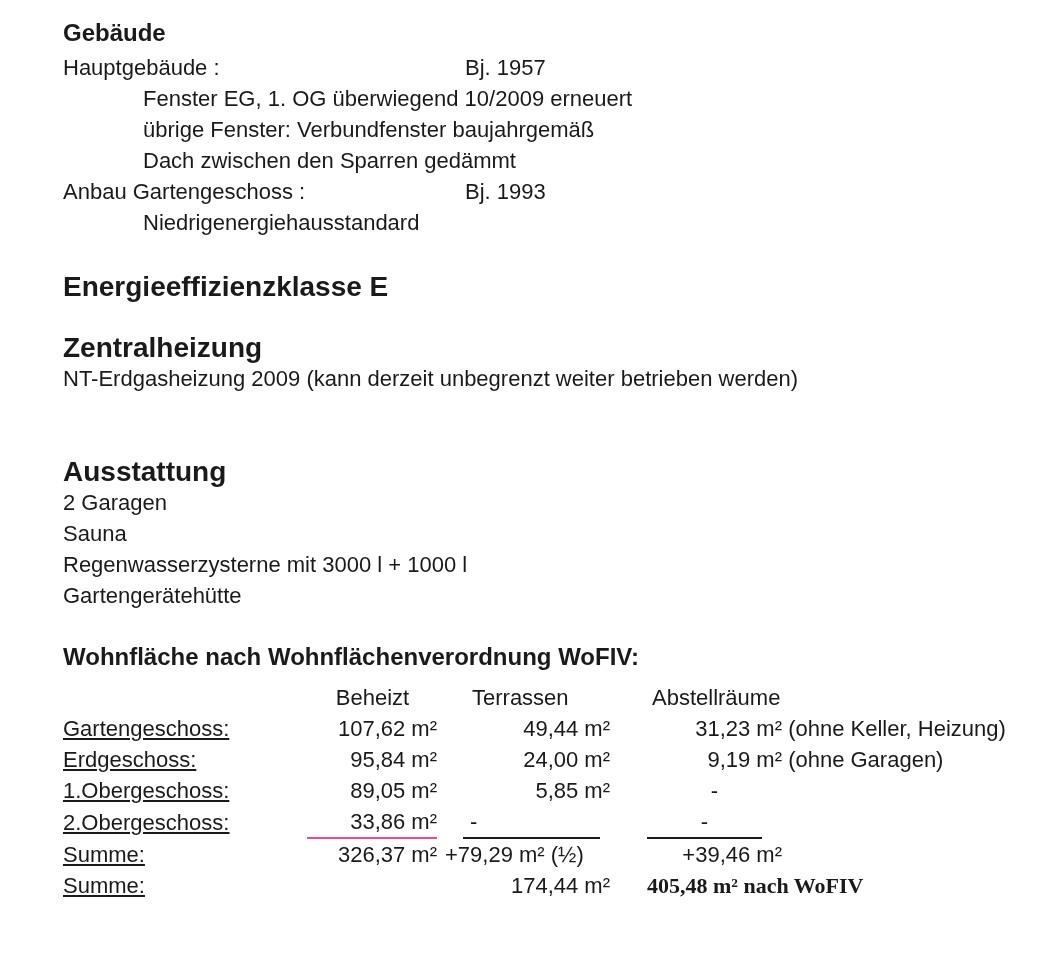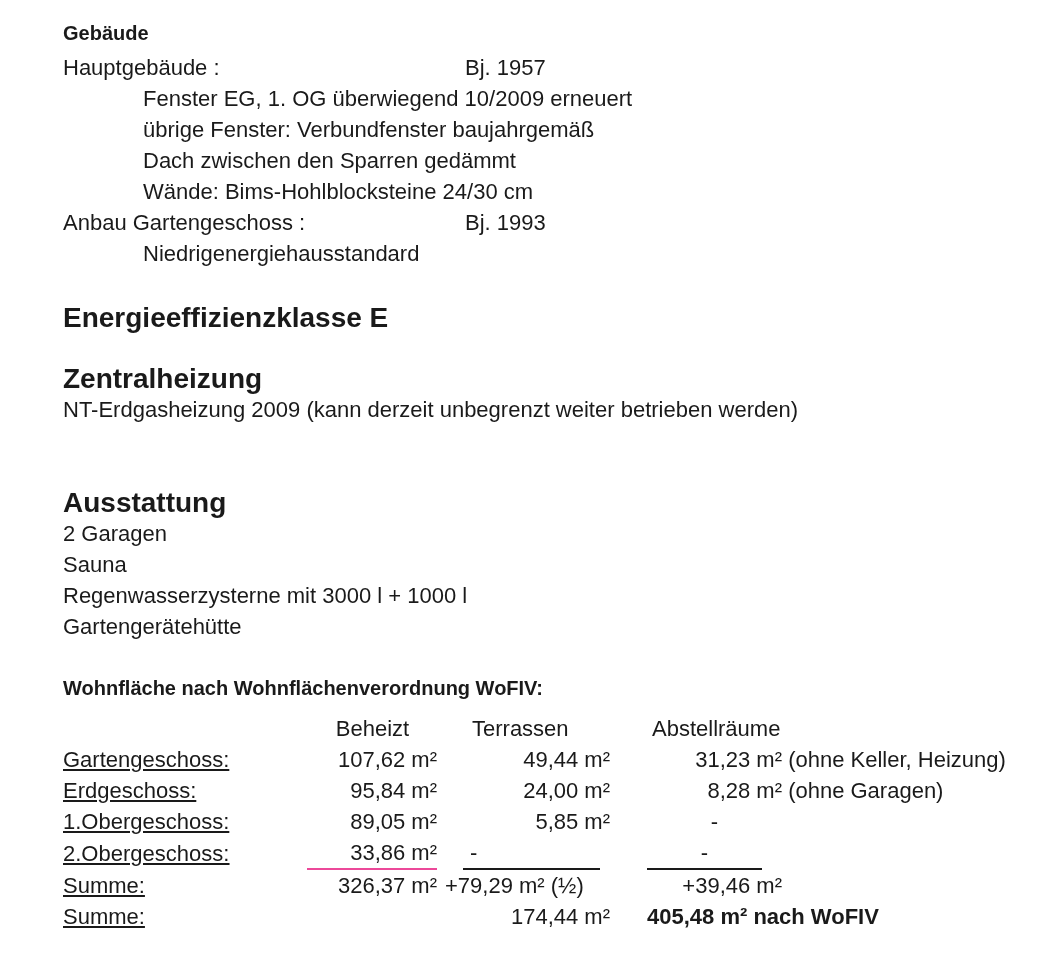--- a/index.html
+++ b/index.html
@@ -15,21 +15,21 @@
     line-height: 31px;
     color: #1a1a1a;
     overflow: hidden;
   }
   .page {
     padding: 14px 30px 0 63px;
     box-sizing: border-box;
     width: 1064px;
   }
   .h-big {
-    font-size: 20px;
+    font-size: 24px;
     line-height: 38px;
     font-weight: bold;
     margin: 0;
   }
   .h-section {
     font-size: 28px;
     line-height: 31px;
     font-weight: bold;
     margin: 0;
   }
@@ -92,37 +92,36 @@
   .rule-center {
     display: inline-block;
     width: 115px;
     border-bottom: 2px solid #1a1a1a;
     text-align: center;
   }
   .summe-terrassen-overflow {
     text-align: left !important;
     padding-left: 5px !important;
   }
-  .bold { font-weight: bold; }
+  .bold { font-weight: bold; font-family: Liberation Serif, serif; }
 </style>
 </head>
 <body>
 
 <div class="page">
 
   <h1 class="h-big">Gebäude</h1>
 
   <div class="line kv-row">
     <span>Hauptgebäude :</span>
     <span class="kv-value">Bj. 1957</span>
   </div>
   <div class="line indent">Fenster EG, 1. OG überwiegend 10/2009 erneuert</div>
   <div class="line indent">übrige Fenster: Verbundfenster baujahrgemäß</div>
   <div class="line indent">Dach zwischen den Sparren gedämmt</div>
-  <div class="line indent">Wände: Bims-Hohlblocksteine 24/30 cm</div>
 
   <div class="line kv-row">
     <span>Anbau Gartengeschoss :</span>
     <span class="kv-value">Bj. 1993</span>
   </div>
   <div class="line indent">Niedrigenergiehausstandard</div>
 
   <h2 class="h-section gap-energie">Energieeffizienzklasse E</h2>
 
   <h2 class="h-section gap-heizung">Zentralheizung</h2>
@@ -149,21 +148,21 @@
       <td class="c-label">Gartengeschoss:</td>
       <td class="c-beheizt">107,62 m²</td>
       <td class="c-terrassen">49,44 m²</td>
       <td class="c-abstell"><span class="num-slot">31,23 m²</span> <span>(ohne Keller, Heizung)</span></td>
     </tr>
 
     <tr>
       <td class="c-label">Erdgeschoss:</td>
       <td class="c-beheizt">95,84 m²</td>
       <td class="c-terrassen">24,00 m²</td>
-      <td class="c-abstell"><span class="num-slot">8,28 m²</span> <span>(ohne Garagen)</span></td>
+      <td class="c-abstell"><span class="num-slot">9,19 m²</span> <span>(ohne Garagen)</span></td>
     </tr>
 
     <tr>
       <td class="c-label">1.Obergeschoss:</td>
       <td class="c-beheizt">89,05 m²</td>
       <td class="c-terrassen">5,85 m²</td>
       <td class="c-abstell"><span class="dash-slot">-</span></td>
     </tr>
 
     <tr>

